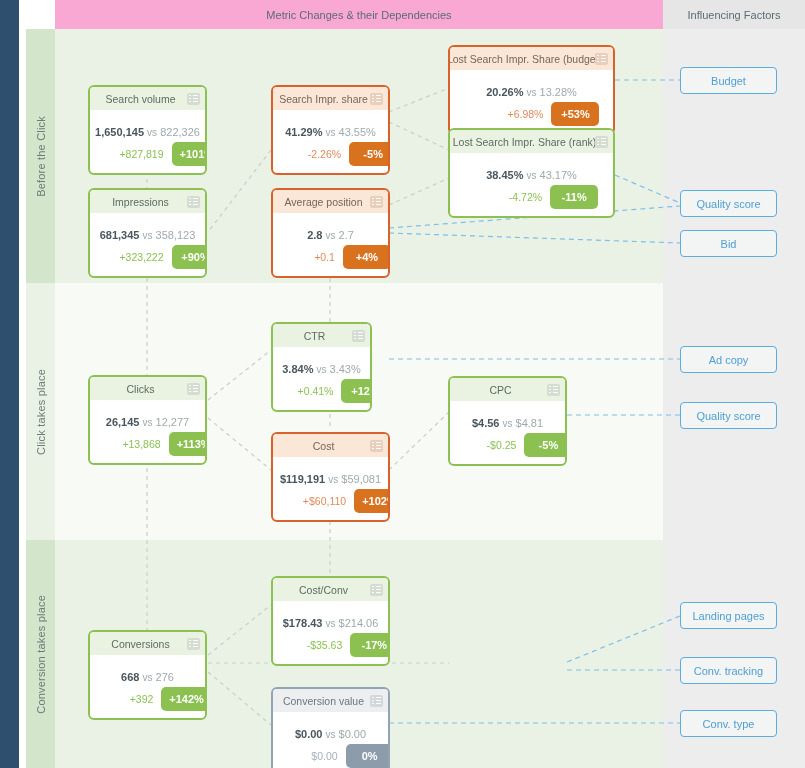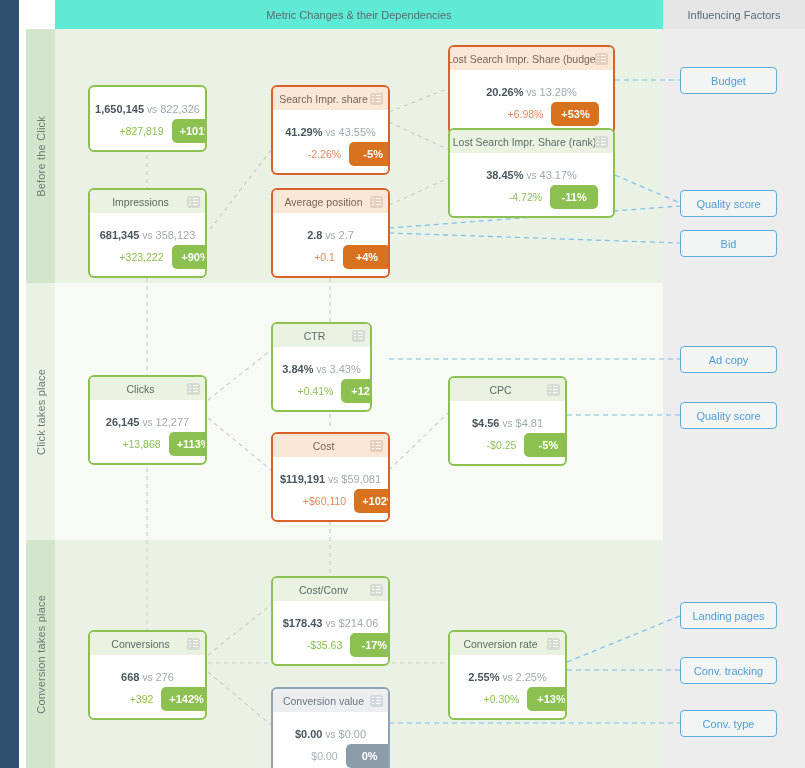--- a/index.html
+++ b/index.html
@@ -49,21 +49,21 @@
     left: 55px;
     width: 608px;
   }
 
   
   .hdr {
     position: absolute; top: 0; height: 29px;
     display: flex; align-items: center; justify-content: center;
     font-size: 11px; color: #5c6b72;
   }
-  .hdr-main { left: 55px; width: 608px; background: #5eead4; }
+  .hdr-main { left: 55px; width: 608px; background: #f9a8d4; }
   .hdr-side { left: 663px; width: 142px; background: #e6e6e6; }
 
   
   .factors-bg {
     position: absolute; left: 663px; top: 29px;
     width: 142px; height: 739px;
     background: #ededed;
   }
 
   
@@ -255,20 +255,31 @@
 
       <path d="M567,662 L680,616"></path>
 
       <path d="M567,670 L680,670"></path>
 
       <path d="M389,723 L680,723"></path>
     </g>
   </svg>
 
   <div class="card green" style="left:88px;top:85px;width:119px;">
+    <div class="ttl">
+      <span>Search volume</span>
+      <span class="ico">
+          <i></i>
+          <i></i>
+          <i></i>
+          <i></i>
+          <i></i>
+          <i></i>
+        </span>
+    </div>
     <div class="vals">
       <b>1,650,145</b>
       <span class="vs">vs</span>
       <span class="prev">822,326</span>
     </div>
     <div class="foot">
       <span class="delta">+827,819</span>
       <span class="pct">+101%</span>
     </div>
   </div>
@@ -542,42 +553,20 @@
       <b>$0.00</b>
       <span class="vs">vs</span>
       <span class="prev">$0.00</span>
     </div>
     <div class="foot">
       <span class="delta">$0.00</span>
       <span class="pct">0%</span>
     </div>
   </div>
 
-  <div class="card green" style="left:448px;top:630px;width:119px;">
-    <div class="ttl">
-      <span>Conversion rate</span>
-      <span class="ico">
-          <i></i>
-          <i></i>
-          <i></i>
-          <i></i>
-          <i></i>
-          <i></i>
-        </span>
-    </div>
-    <div class="vals">
-      <b>2.55%</b>
-      <span class="vs">vs</span>
-      <span class="prev">2.25%</span>
-    </div>
-    <div class="foot">
-      <span class="delta">+0.30%</span>
-      <span class="pct">+13%</span>
-    </div>
-  </div>
 
   <div class="factor" style="left:680px;top:67px;">
       <span>Budget</span>
     </div>
   <div class="factor" style="left:680px;top:190px;">
       <span>Quality score</span>
     </div>
   <div class="factor" style="left:680px;top:230px;">
       <span>Bid</span>
     </div>

